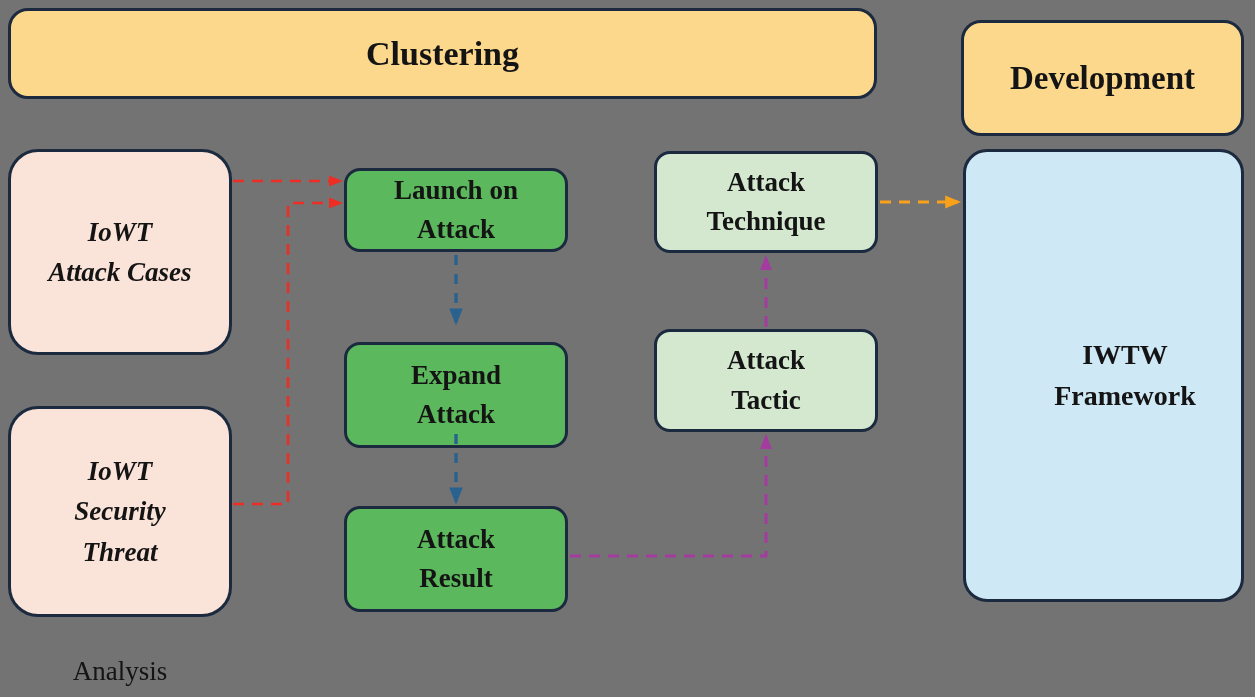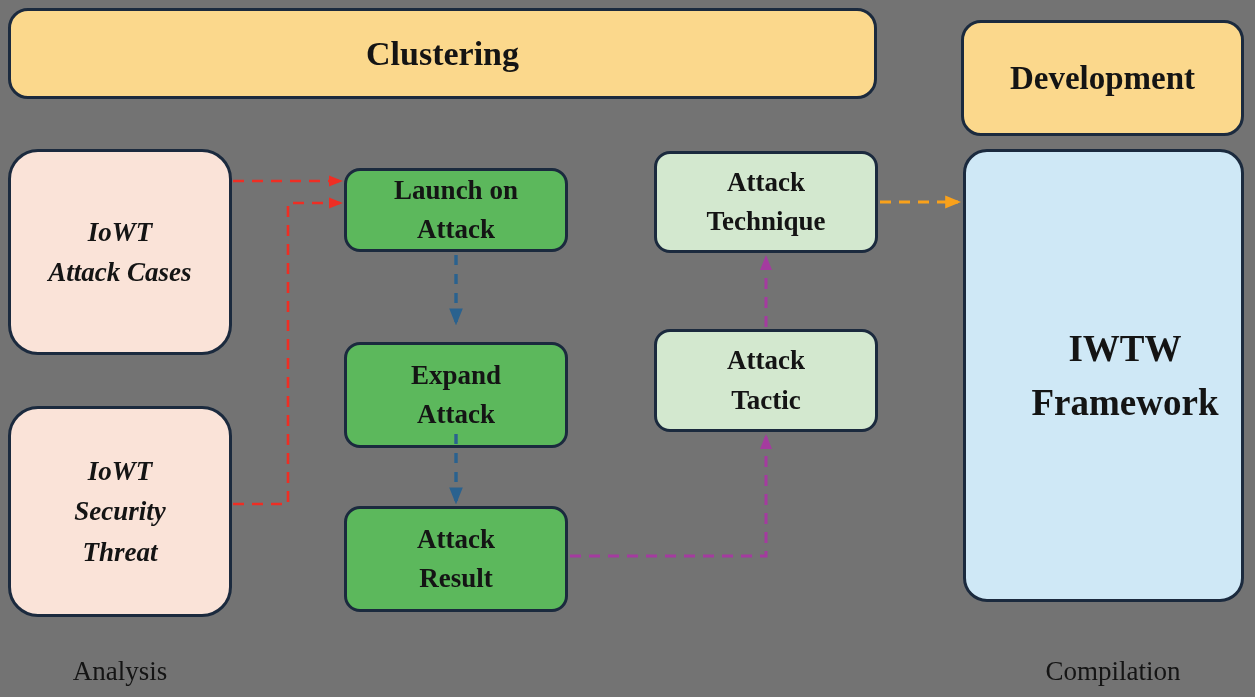--- a/index.html
+++ b/index.html
@@ -19,21 +19,21 @@
     color:#141414;
     font-weight:bold;
     white-space:pre-line;
   }
   .phase{border-radius:20px;font-size:34px;}
   #box-development{font-size:33px;}
   .node{font-size:27px;line-height:1.45;}
   .analysis-node{border-radius:30px;line-height:1.5;font-style:italic;}
   .process-node{border-radius:16px;}
   .standard-node{border-radius:16px;}
-  .framework-node{border-radius:24px;font-size:37px;padding-left:43px;}
+  .framework-node{border-radius:24px;font-size:28px;padding-left:43px;}
   #box-clustering{left:8px;top:8px;width:869px;height:91px;}
   #box-development{left:961px;top:20px;width:283px;height:116px;}
   #box-attack-cases{left:8px;top:149px;width:224px;height:206px;}
   #box-security-threat{left:8px;top:406px;width:224px;height:211px;}
   #box-launch{left:344px;top:152px;width:224px;height:84px;margin-top:16px;}
   #box-expand{left:344px;top:342px;width:224px;height:106px;}
   #box-result{left:344px;top:506px;width:224px;height:106px;}
   #box-technique{left:654px;top:151px;width:224px;height:102px;}
   #box-tactic{left:654px;top:329px;width:224px;height:103px;}
   #box-framework{left:963px;top:149px;width:281px;height:453px;}
@@ -83,21 +83,20 @@
   <div class="box node standard-node" id="box-technique" style="background-color: rgb(211, 232, 207); border-color: rgb(27, 42, 62);">Attack
 Technique</div>
 
   <div class="box node standard-node" id="box-tactic" style="background-color: rgb(211, 232, 207); border-color: rgb(27, 42, 62);">Attack
 Tactic</div>
 
   <div class="box node framework-node" id="box-framework" style="background-color: rgb(207, 232, 246); border-color: rgb(27, 42, 62);">IWTW
 Framework</div>
 
   <div class="stage-label" id="label-analysis">Analysis</div>
-  <div class="stage-label" id="label-compilation">Compilation</div>
 
   <svg id="arrow-layer" viewBox="0 0 1255 697" xmlns="http://www.w3.org/2000/svg">
     <defs>
       <marker id="m-red" viewBox="0 0 10 8" refX="8" refY="4" markerWidth="5.5" markerHeight="4.5" orient="auto">
         <path d="M0,0 L10,4 L0,8 z" fill="#ee2e24"></path>
       </marker>
       <marker id="m-blue" viewBox="0 0 10 8" refX="8" refY="4" markerWidth="5" markerHeight="4.2" orient="auto">
         <path d="M0,0 L10,4 L0,8 z" fill="#2a628f"></path>
       </marker>
       <marker id="m-purple" viewBox="0 0 10 8" refX="8" refY="4" markerWidth="5" markerHeight="4.2" orient="auto">

